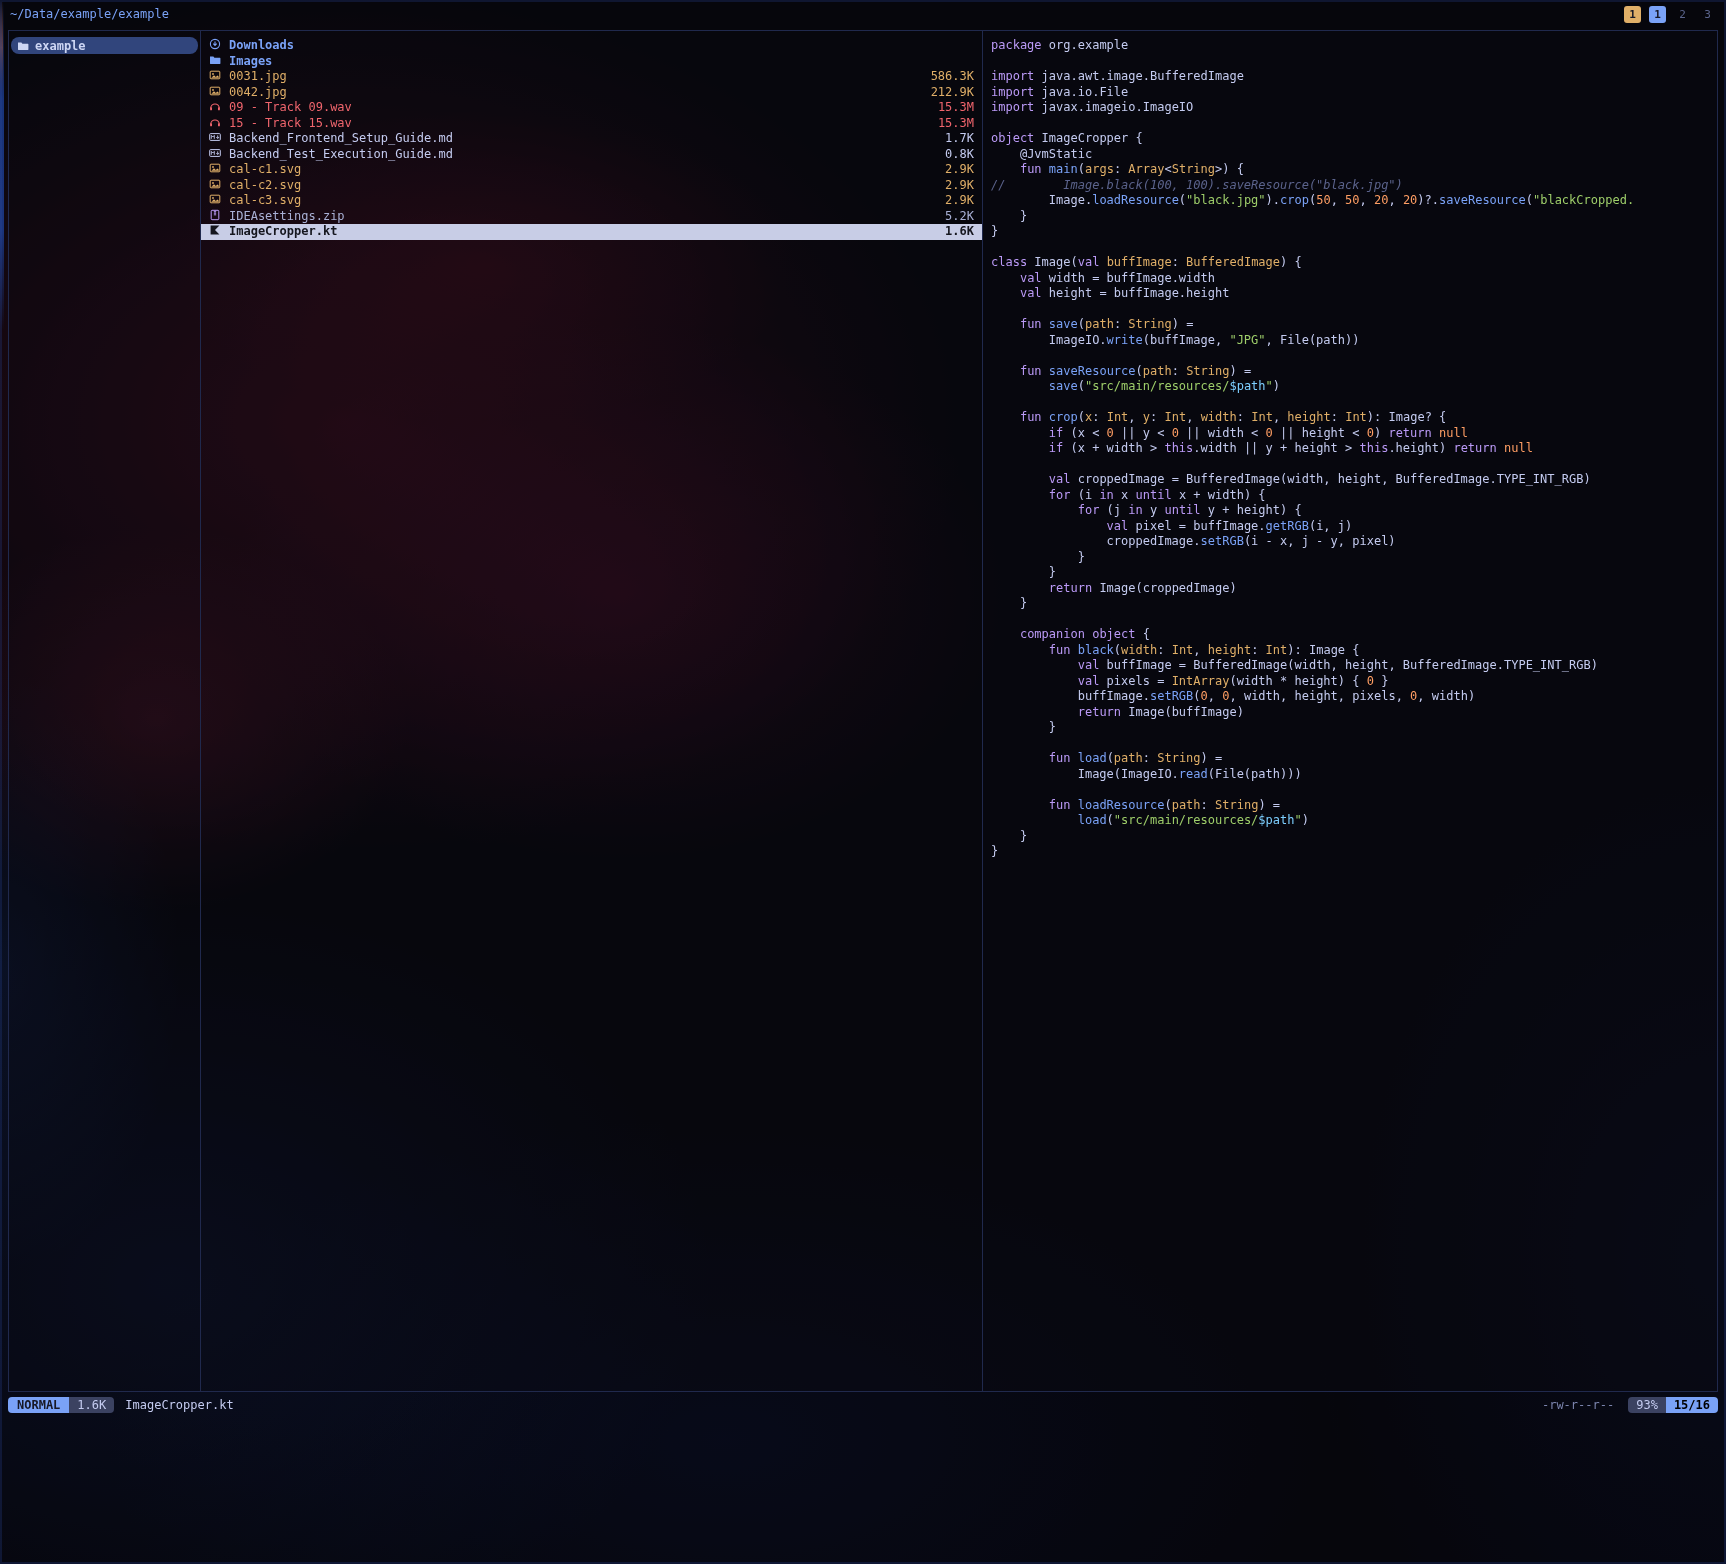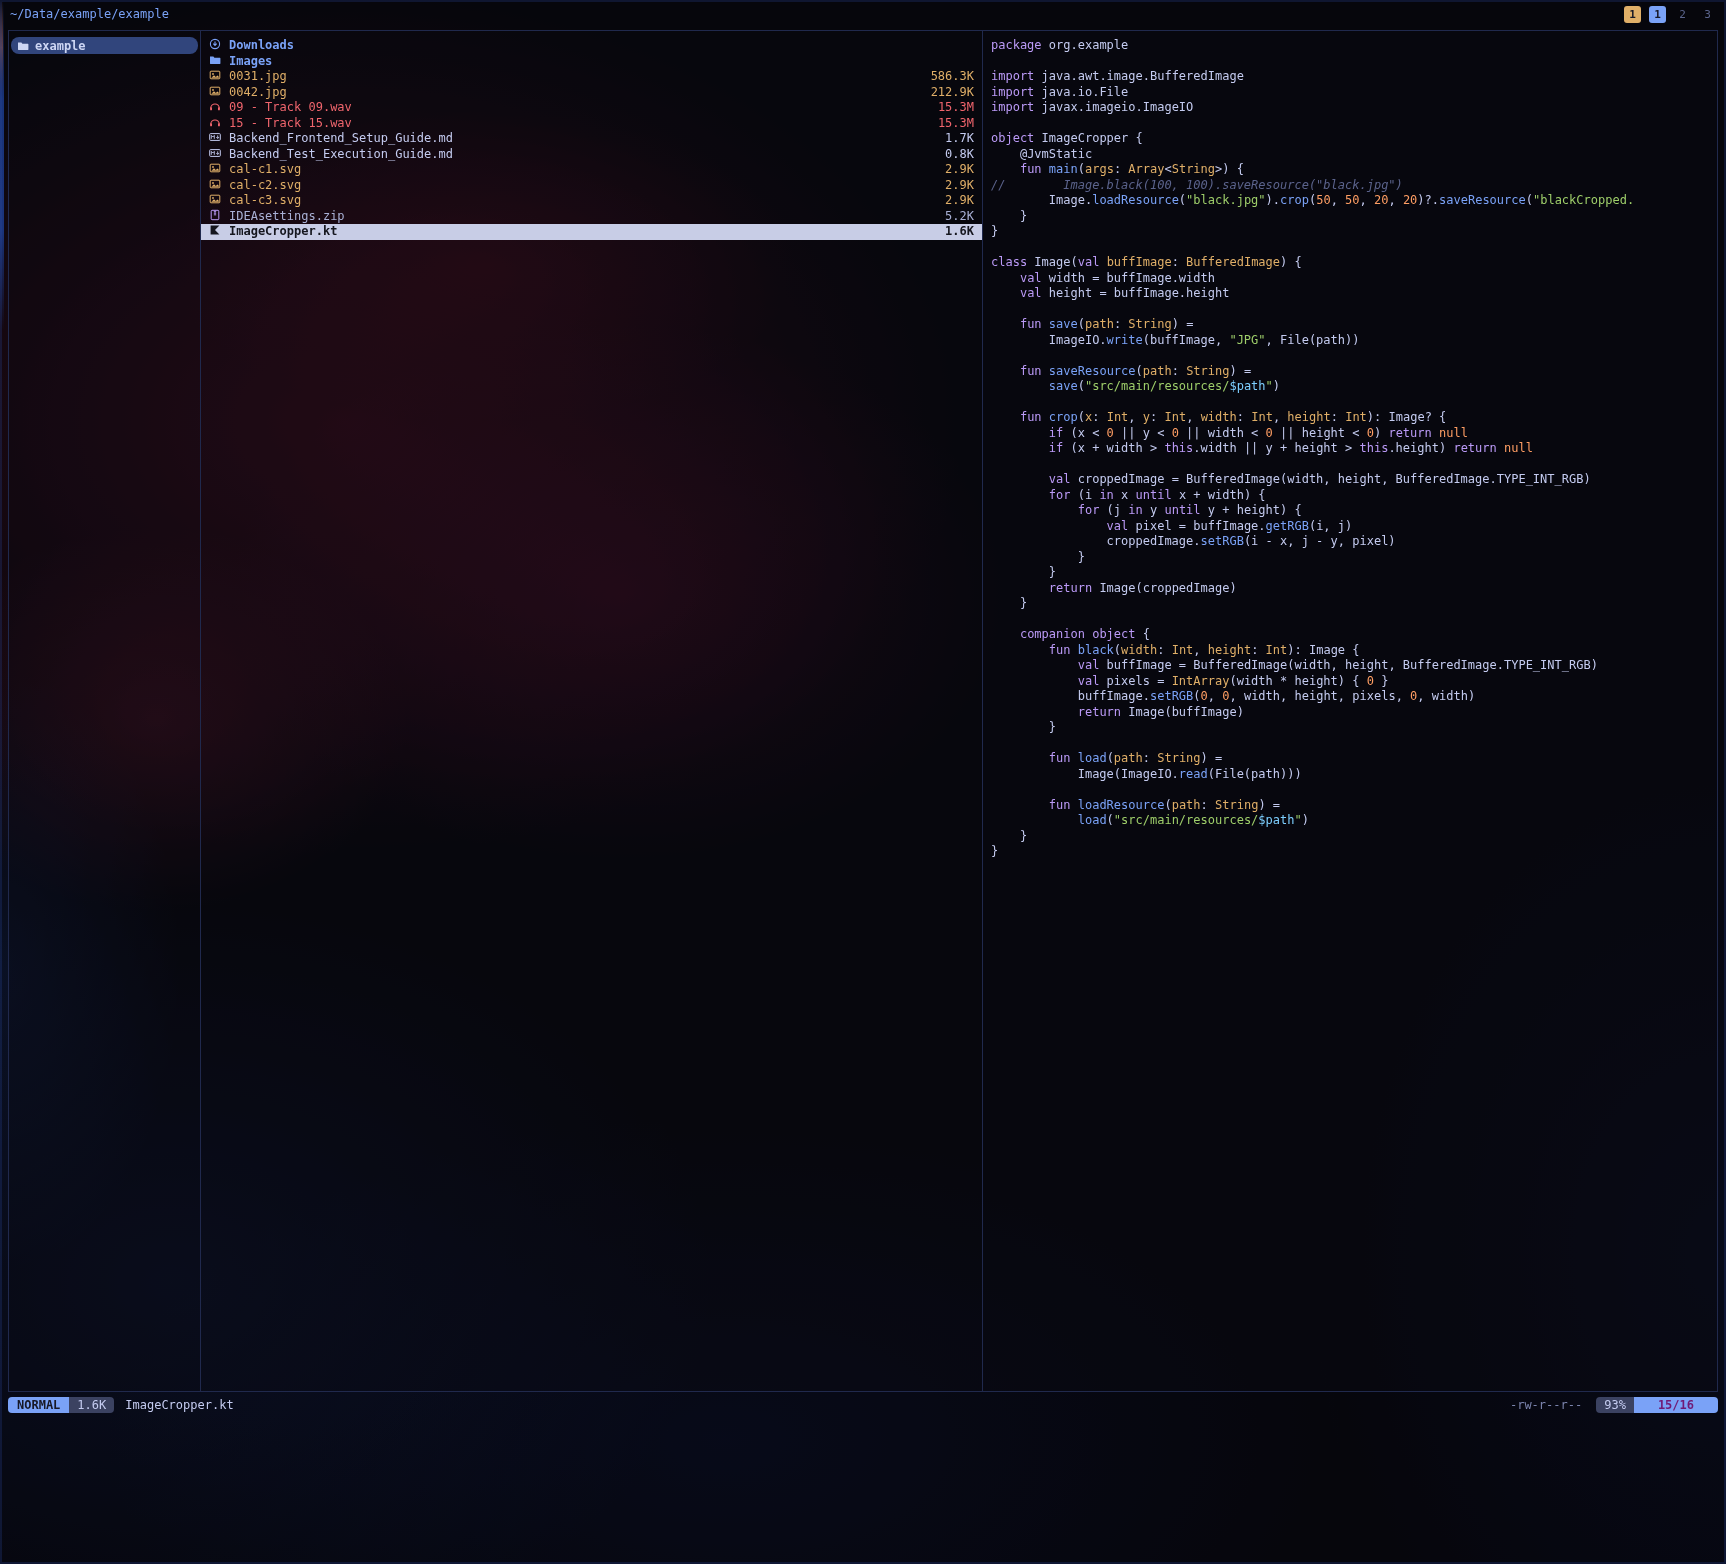--- a/index.html
+++ b/index.html
@@ -78,21 +78,21 @@
 
   
   .statusbar{position:absolute;left:8px;right:8px;top:1395px;height:19px;display:flex;align-items:center}
   .sb-left,.sb-right{display:flex;align-items:center}
   .sb-right{margin-left:auto}
   .sb-mode{background:var(--c-blue);color:#171826;font-weight:bold;padding:1px 9px;border-radius:4px 0 0 4px}
   .sb-size{background:var(--c-badge_gray);color:var(--c-fg);padding:1px 8px;border-radius:0 4px 4px 0}
   .sb-file{margin-left:11px;color:var(--c-fg)}
   .sb-perm{color:#7b84ad;margin-right:14px}
   .sb-pct{background:var(--c-badge_gray);color:var(--c-fg);padding:1px 8px;border-radius:4px 0 0 4px}
-  .sb-pos{background:var(--c-blue);color:#701a75;font-weight:bold;padding:1px 24px;border-radius:0 4px 4px 0}
+  .sb-pos{background:var(--c-blue);color:#000000;font-weight:bold;padding:1px 8px;border-radius:0 4px 4px 0}
 </style>
 </head>
 <body>
 
 <div class="screen">
   <div class="wallpaper"></div>
   <div class="edge edge-orange"></div>
   <div class="edge edge-blue"></div>
 
   <div class="terminal">

